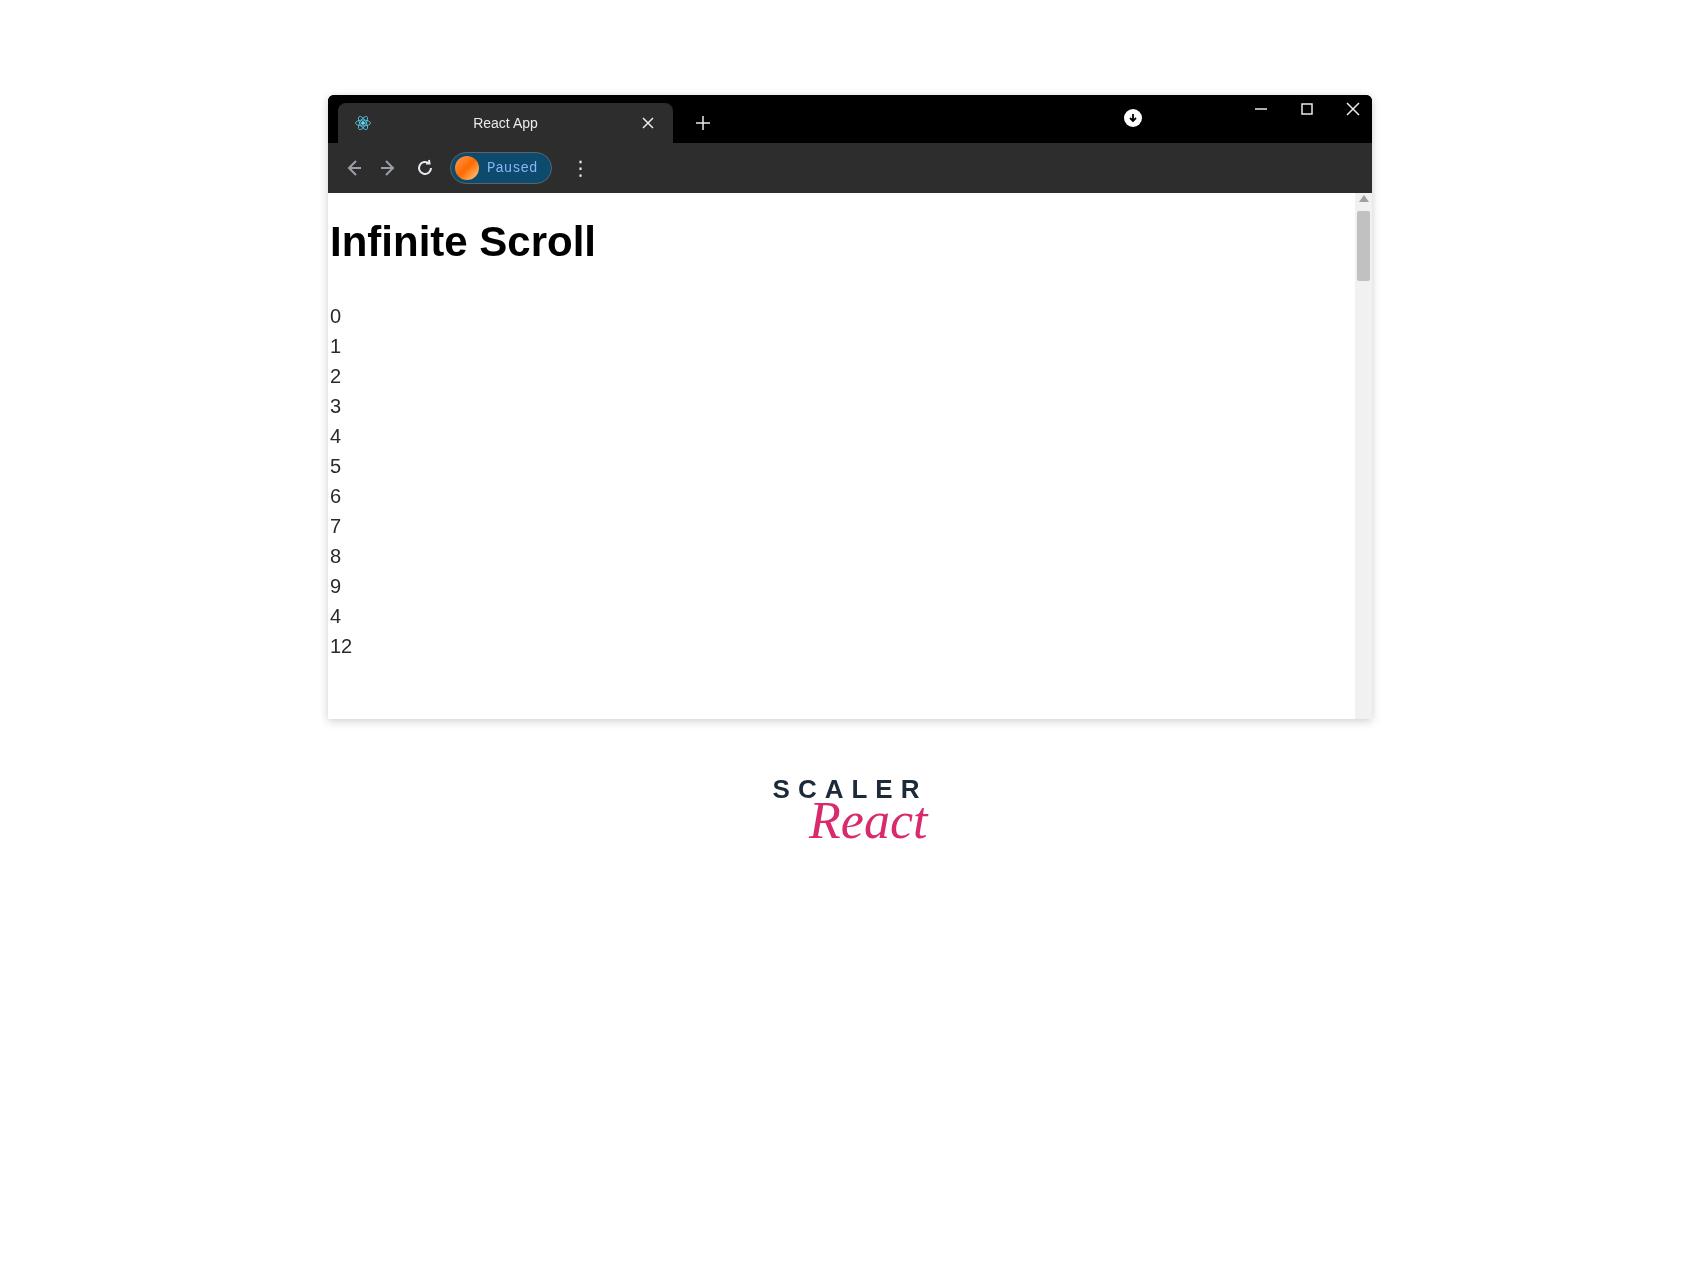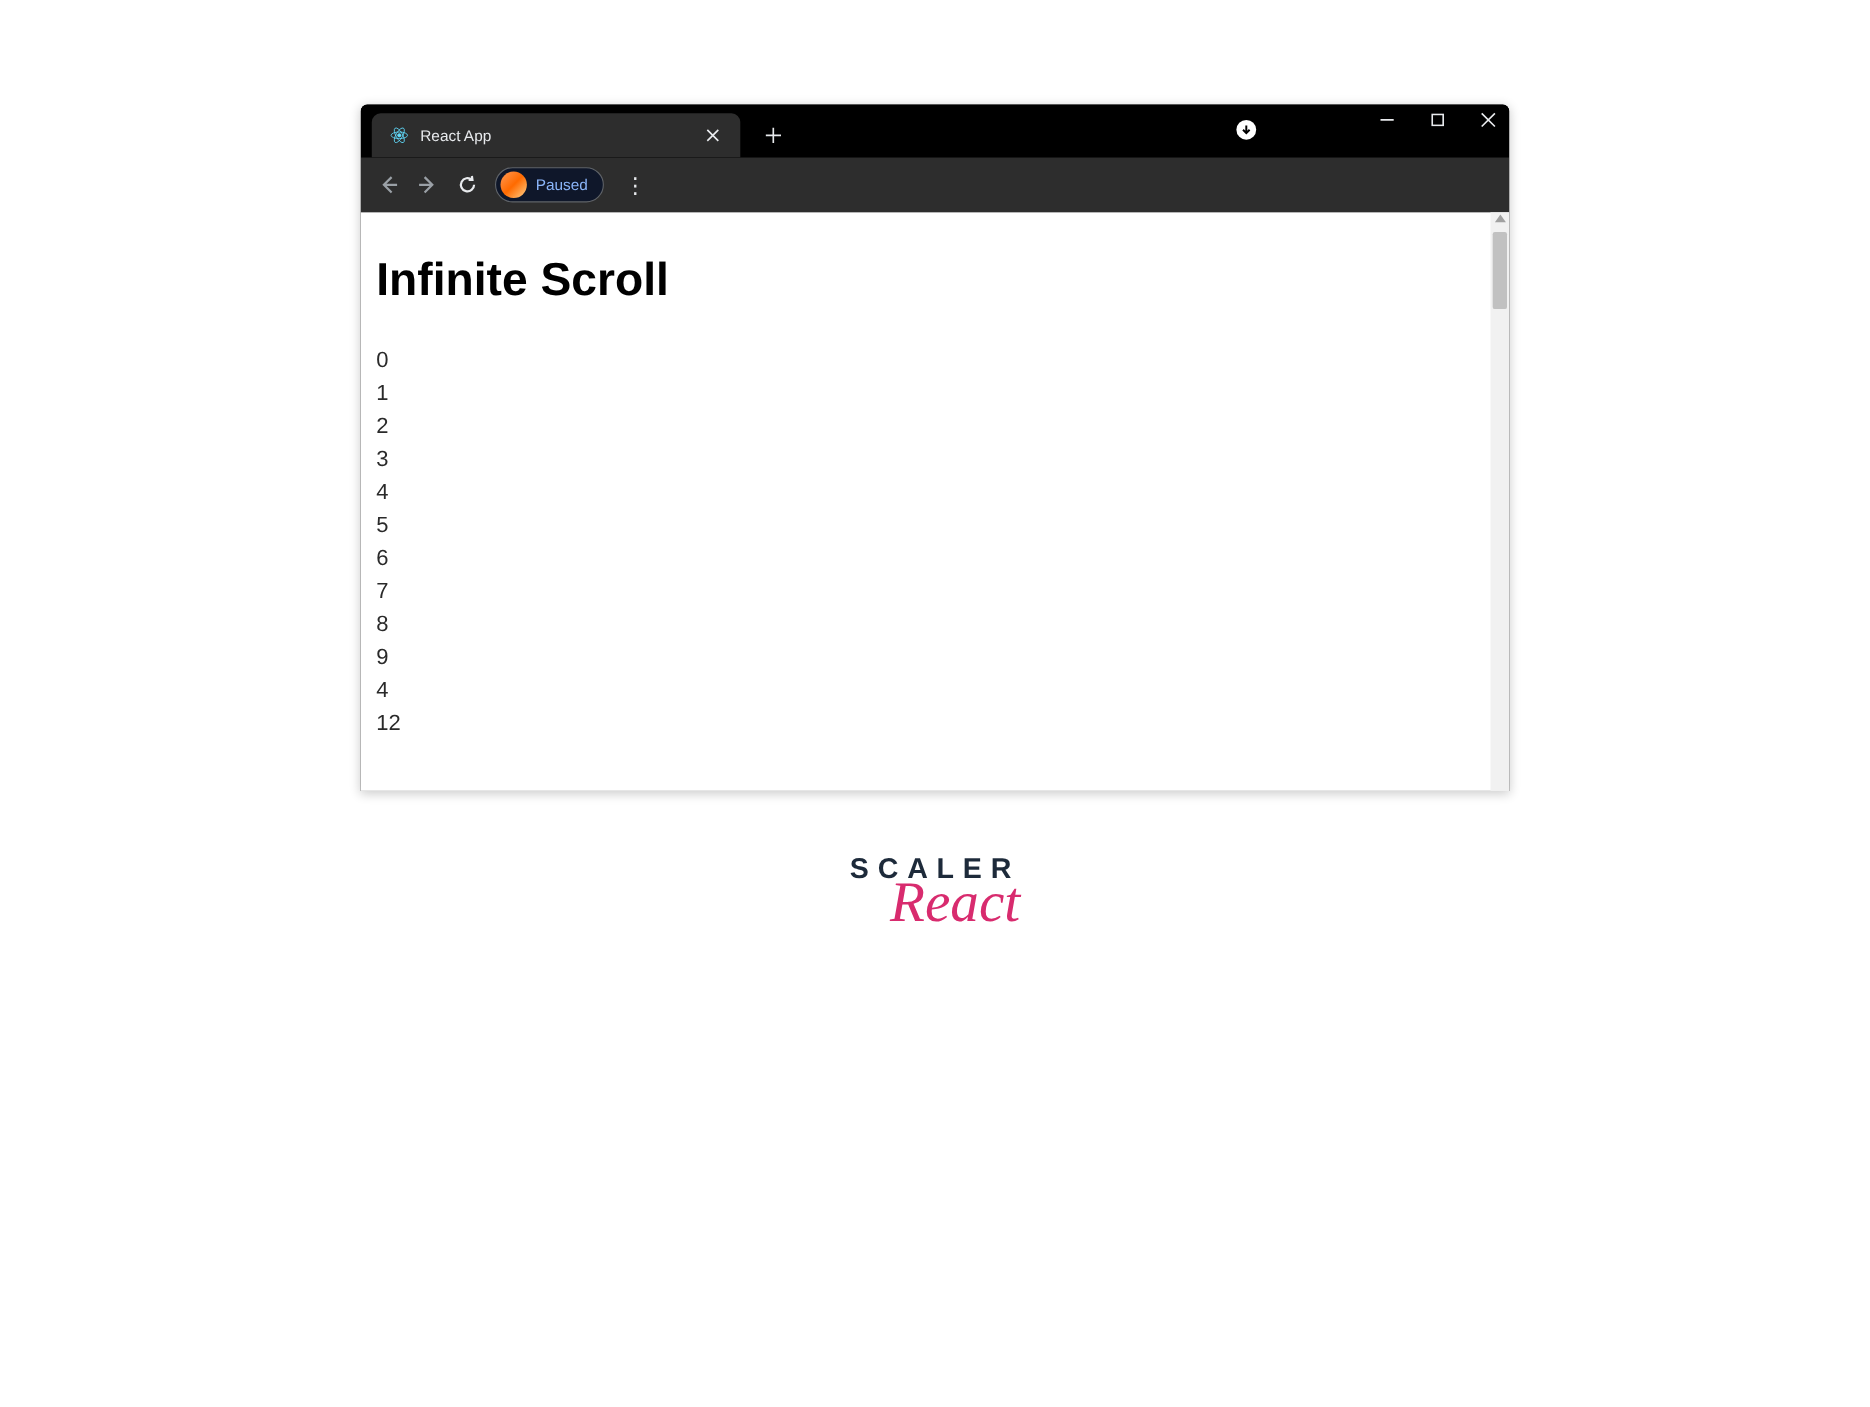--- a/index.html
+++ b/index.html
@@ -28,20 +28,21 @@
       border-radius: 6px 6px 0 0;
       overflow: hidden;
       box-shadow: 0 2px 10px rgba(0,0,0,0.2);
     }
     .titlebar {
       height: 48px;
       background: #000;
       display: flex;
       align-items: flex-end;
       position: relative;
+      text-align: center;
     }
     .tab {
       display: flex;
       align-items: center;
       background: #2d2d2d;
       height: 40px;
       padding: 0 16px;
       border-radius: 8px 8px 0 0;
       margin-left: 10px;
       gap: 10px;
@@ -167,28 +168,29 @@
     .star-icon {
       color: #9aa0a6;
       width: 20px;
       height: 20px;
       margin-left: auto;
       display: flex;
       align-items: center;
       justify-content: center;
     }
     .profile-chip {
-      background: #0f172a;
+      background: #0c4a6e;
       border: 1px solid #5f6368;
       border-radius: 18px;
       display: flex;
       align-items: center;
       padding: 3px 14px 3px 4px;
       gap: 8px;
       cursor: pointer;
+      font-family: Liberation Mono, monospace;
     }
     .avatar {
       width: 24px;
       height: 24px;
       border-radius: 50%;
       background: linear-gradient(135deg, #ff9a56, #ff6a00, #ffd28a);
     }
     .profile-label {
       color: #8ab4f8;
       font-size: 14px;
@@ -201,21 +203,21 @@
     }
     .content-area {
       background: #fff;
       height: 526px;
       display: flex;
       position: relative;
     }
     .content-main {
       flex: 1;
       overflow: hidden;
-      padding: 12px;
+      padding: 0;
     }
     .page-heading {
       font-size: 42px;
       font-weight: 700;
       color: #000;
       margin: 25px 0 35px 0;
       padding-left: 2px;
     }
     .list-item {
       color: #2a2a2a;

